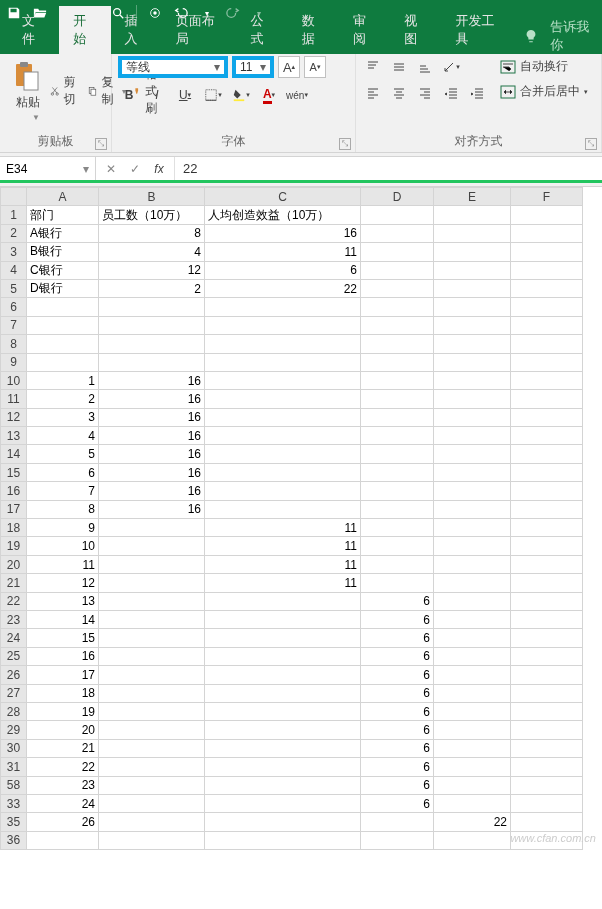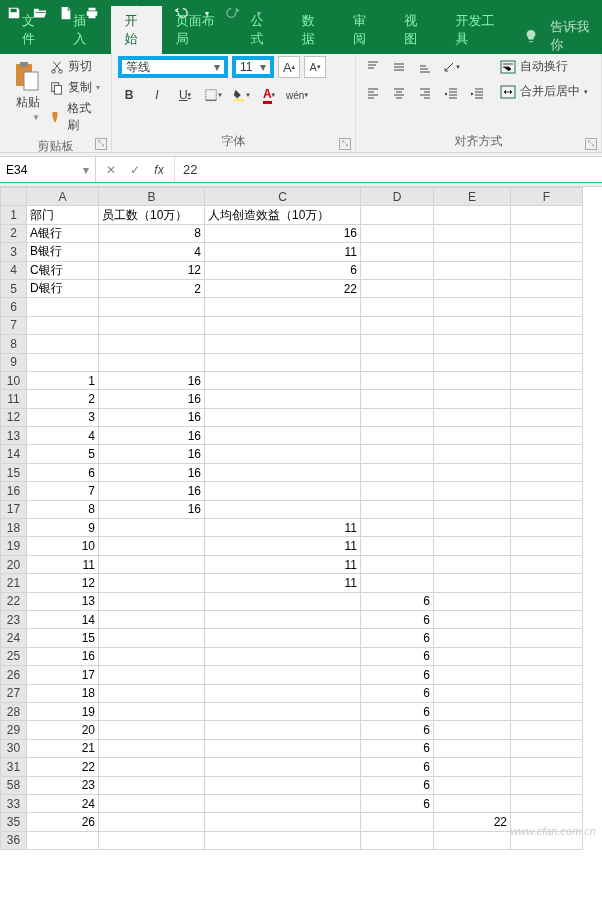--- a/index.html
+++ b/index.html
@@ -6,67 +6,67 @@
 body { background:#fff; width:602px; height:909px; overflow:hidden; font-size:12px; }
 
 
 .qat { background:#0f7b3f; height:26px; display:flex; align-items:center; padding:0 6px; gap:10px; }
 .qat-ico { width:16px; height:16px; display:flex; align-items:center; justify-content:center; color:#fff; cursor:pointer; }
 .qat-sep { width:1px; height:16px; background:rgba(255,255,255,0.3); }
 .qat .dim { opacity:0.5; }
 
 
 .tabs { background:#0f7b3f; height:28px; display:flex; align-items:flex-end; padding-left:8px; }
-.tab { padding:6px 14px; color:#86efac; cursor:pointer; font-size:13px; }
+.tab { padding:6px 14px; color:#e5e5e5; cursor:pointer; font-size:13px; }
 .tab.active { background:#f1f1f1; color:#1a6e39; }
 .tell { margin-left:auto; display:flex; align-items:center; color:#b8e0c7; padding:0 8px; gap:12px; font-size:13px; }
 
 
 .ribbon { background:#f1f1f1; border-bottom:1px solid #d4d4d4; height:99px; display:flex; }
 .grp { border-right:1px solid #e0e0e0; padding:2px 6px 0; display:flex; flex-direction:column; position:relative; }
 .grp-label { text-align:center; color:#666; font-size:12px; padding:2px 0; margin-top:auto; }
 .grp-dlg { position:absolute; bottom:2px; right:4px; width:12px; height:12px; border:1px solid #aaa; font-size:8px; color:#888; display:flex; align-items:center; justify-content:center; cursor:pointer; }
 .rbtn { display:flex; align-items:center; gap:4px; padding:2px 4px; cursor:pointer; color:#444; font-size:12px; }
 .bigbtn { display:flex; flex-direction:column; align-items:flex-end; padding:4px 6px; cursor:pointer; color:#444; gap:2px; }
 .ico { display:inline-flex; align-items:center; justify-content:center; }
 .clip-body { display:flex; }
-.clip-col { display:flex; flex-direction:column; }
+.clip-col { display:flex; flex-direction:row; }
 .font-top { display:flex; align-items:center; gap:4px; margin-bottom:6px; }
 .font-bot { display:flex; align-items:center; gap:6px; }
 .combo { background:#fff; border:4px solid #0ea5e9; height:22px; display:flex; align-items:center; padding:0 4px; font-size:12px; color:#333; }
 .combo .dd { margin-left:auto; color:#666; padding-left:6px; }
 .sq { width:22px; height:22px; display:flex; align-items:center; justify-content:center; cursor:pointer; color:#444; }
 .sq.b { border:1px solid #c0c0c0; background:#fff; }
 .align-rows { display:flex; flex-direction:column; gap:4px; }
 .align-row { display:flex; gap:4px; }
 .align-col2 { display:flex; flex-direction:column; gap:4px; margin-left:8px; }
 
 
-.fbar { height:26px; border-bottom:1px solid #22c55e; display:flex; align-items:stretch; background:#fff; }
+.fbar { height:26px; border-bottom:3px solid #22c55e; display:flex; align-items:stretch; background:#fff; }
 .namebox { width:96px; border-right:1px solid #d4d4d4; display:flex; align-items:center; padding:0 6px; font-size:12px; }
 .namebox .dd { margin-left:auto; color:#888; cursor:pointer; }
 .fx-btns { display:flex; align-items:center; border-right:1px solid #e0e0e0; padding:0 4px; gap:2px; }
 .fx-btn { width:22px; height:20px; display:flex; align-items:center; justify-content:center; color:#888; cursor:pointer; }
 .fx-input { flex:1; display:flex; align-items:center; padding:0 8px; font-size:13px; color:#333; }
 .fline { height:4px; background:#f1f1f1; border-bottom:1px solid #d4d4d4; }
 
 
 .grid { position:relative; }
 table { border-collapse:collapse; table-layout:fixed; }
 th,td { border:1px solid #d4d4d4; height:18.4px; font-size:12px; padding:0 3px; overflow:hidden; white-space:nowrap; }
 th { background:#e6e6e6; color:#444; font-weight:normal; text-align:center; }
 td { color:#000; }
 .rh { background:#e6e6e6; text-align:center; color:#444; width:26px; }
 .corner { background:#e6e6e6; }
 .num { text-align:right; }
 .txt { text-align:left; }
 .sel { outline:2px solid #1f7246; outline-offset:-1px; position:relative; }
 .sel::after { content:''; position:absolute; right:-3px; bottom:-3px; width:6px; height:6px; background:#1f7246; }
 
-.watermark { position:absolute; right:6px; bottom:13px; color:#ccc; font-size:11px; font-style:italic; pointer-events:none;padding-left:32px; }
+.watermark { position:absolute; right:6px; bottom:6px; color:#ccc; font-size:11px; font-style:italic; pointer-events:none;padding-left:32px; }
 </style>
 </head>
 <body>
 
 <div class="qat">
   <span class="qat-ico">
       <svg width="14" height="14" viewBox="0 0 16 16">
         <path fill="#fff" d="M2 2h10l2 2v10H2V2zm2 1v4h7V3H4zm1 6h6v4H5V9z"></path>
       </svg>
     </span>
@@ -107,22 +107,22 @@
   <span class="qat-ico dim">
       <svg width="14" height="14" viewBox="0 0 16 16">
         <path fill="none" stroke="#fff" stroke-width="1.5" d="M6 3a5 5 0 105 5M11 3l3 2-3 2"></path>
       </svg>
     </span>
   <span class="qat-ico dim" style="font-size:8px">▾</span>
 </div>
 
 <div class="tabs">
   <div class="tab">文件</div>
+  <div class="tab active">开始</div>
   <div class="tab">插入</div>
-  <div class="tab active">开始</div>
   <div class="tab">页面布局</div>
   <div class="tab">公式</div>
   <div class="tab">数据</div>
   <div class="tab">审阅</div>
   <div class="tab">视图</div>
   <div class="tab">开发工具</div>
   <div class="tell">
     <span class="ico">
         <svg width="14" height="14" viewBox="0 0 16 16">
           <path fill="#b8e0c7" d="M8 1a5 5 0 00-3 9v2h6v-2a5 5 0 00-3-9zM6 14h4v1H6z"></path>

